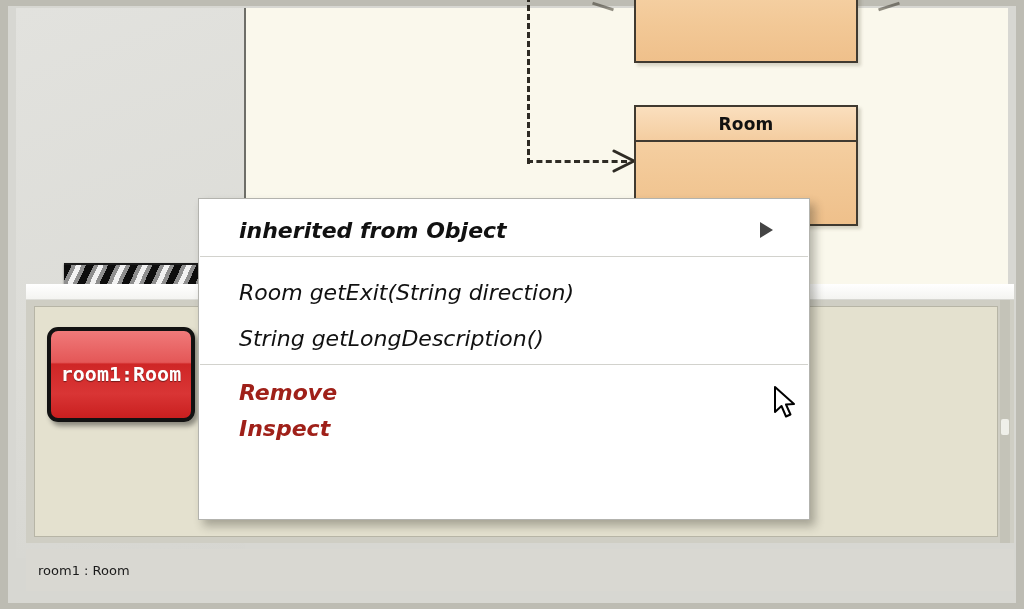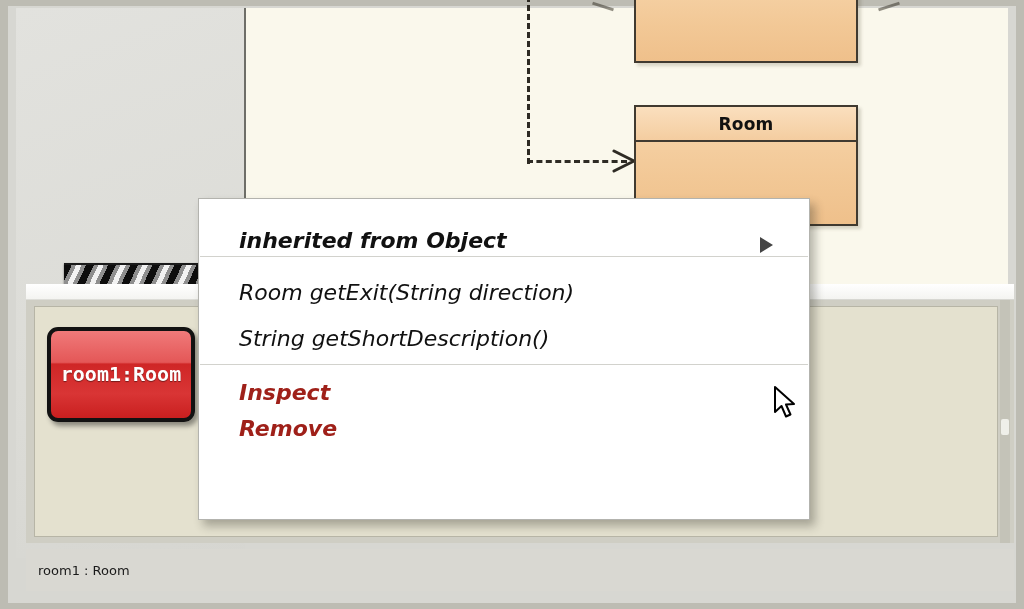--- a/index.html
+++ b/index.html
@@ -95,21 +95,21 @@
   .right-nub-mark{position:absolute;left:1001px;top:419px;width:8px;height:16px;
     background:#efefe9;border-radius:2px;}
 
   
   .menu{position:absolute;left:198px;top:198px;width:612px;height:322px;
     background:#ffffff;border:1px solid #b3b3ae;box-sizing:border-box;
     box-shadow:5px 6px 9px rgba(40,40,30,.33);}
   .menu-item{height:46px;display:flex;align-items:center;
     padding:0 14px 0 40px;box-sizing:border-box;
     font-size:22px;color:#111;white-space:nowrap;font-style:italic;}
-  .menu-item.submenu{justify-content:space-between;padding-left:40px;align-items:flex-end;}
+  .menu-item.submenu{justify-content:space-between;padding-left:40px;}
   .menu-item.italic{font-style:italic;font-weight:600;}
   .menu-item.red{color:#9f2019;font-style:italic;font-weight:600;height:36px;}
   .menu-item.sel{background:#0b6fde;color:#ffffff;}
   .menu-sep{height:1px;background:#d2d2cd;margin:3px 1px;}
   .caret{width:0;height:0;border-left:13px solid #444;
     border-top:8px solid transparent;border-bottom:8px solid transparent;
     margin-right:22px;}
   .menu-pad-top{height:8px;}
   .menu-pad-mid{height:9px;}
   .menu-pad-bot{height:6px;}
@@ -177,31 +177,31 @@
       <span class="caret"></span>
     </div>
 
     <div class="menu-sep"></div>
     <div class="menu-pad-mid"></div>
 
     <div class="menu-item">
       <span>Room getExit(String direction)</span>
     </div>
     <div class="menu-item">
-      <span>String getShortDescription()</span>
+      <span>String getLongDescription()</span>
     </div>
 
     <div class="menu-sep"></div>
     <div class="menu-pad-bot"></div>
 
     <div class="menu-item red">
+      <span>Remove</span>
+    </div>
+    <div class="menu-item red">
       <span>Inspect</span>
-    </div>
-    <div class="menu-item red">
-      <span>Remove</span>
     </div>
   </div>
 
   <svg class="cursor" viewBox="0 0 26 36">
     <path d="M3,2 L3,27 L9.5,21 L14,31.5 L18.5,29.5 L14,19.5 L22,19 Z" fill="#ffffff" stroke="#000000" stroke-width="2" stroke-linejoin="round"></path>
   </svg>
 
 </div>
 
 </body></html>

